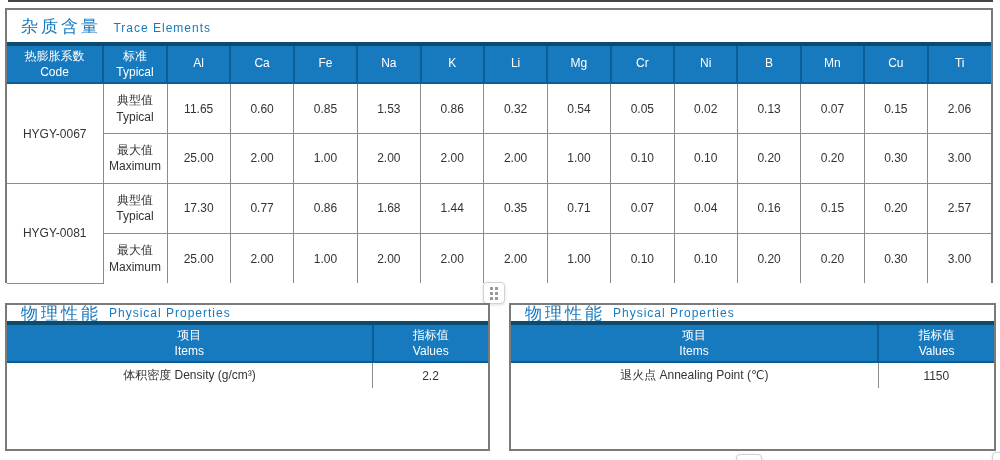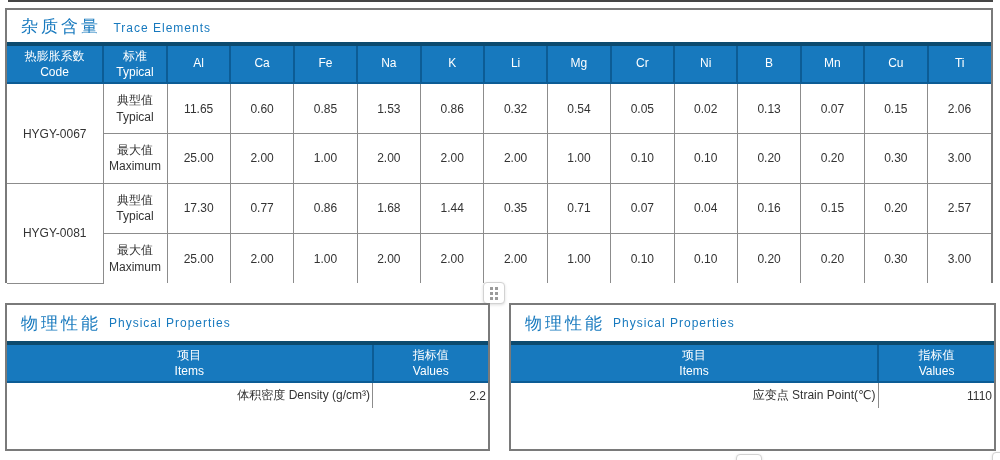--- a/index.html
+++ b/index.html
@@ -40,23 +40,23 @@
   #trace-block { left:5px; top:8px; width:988px; height:275px; }
   #trace-block .title-row { height:36px; }
   #trace-table th { height:33px; }
   #trace-table td { height:50px; }
   .two-line { line-height:1.35; }
 
   
   .phys-block { top:303px; height:148px; }
   #phys-left  { left:5px;  width:485px; }
   #phys-right { left:509px; width:487px; }
-  .phys-block .title-row { height:40px; justify-content:flex-start; }
+  .phys-block .title-row { height:20px; justify-content:flex-start; }
   .phys-table th { height:36px;text-align:center; }
-  .phys-table td { height:26px;text-align:right; }
+  .phys-table td { height:26px; }
 
   
   .handle { position:absolute; background:#fff; border:1px solid #d2d2d2; border-radius:4px;
             box-shadow:0 1px 3px rgba(0,0,0,0.14);
             display:flex; align-items:center; justify-content:center; cursor:pointer; }
   #mid-handle { left:483px; top:282px; width:22px; height:22px; }
   #bottom-handle { left:736px; top:454px; width:26px; height:16px; }
   #corner-handle { left:992px; top:452px; width:16px; height:16px; }
   .dots { display:grid; grid-template-columns:3px 3px; grid-gap:2px; }
   .dots i { width:3px; height:3px; background:#9b9b9b; display:block; }
@@ -246,21 +246,21 @@
           <span>Items</span>
         </th>
         <th class="two-line">
           <span>指标值</span><br>
           <span>Values</span>
         </th>
       </tr>
     </thead>
     <tbody id="phys-right-body">
         <tr>
-          <td>应变点 Strain Point(℃)</td>
-          <td>1110</td>
+          <td>退火点 Annealing Point (℃)</td>
+          <td>1150</td>
         </tr>
       </tbody>
   </table>
 </section>
 
 <div class="handle" id="bottom-handle"></div>
 <div class="handle" id="corner-handle"></div>
 
 </body></html>

